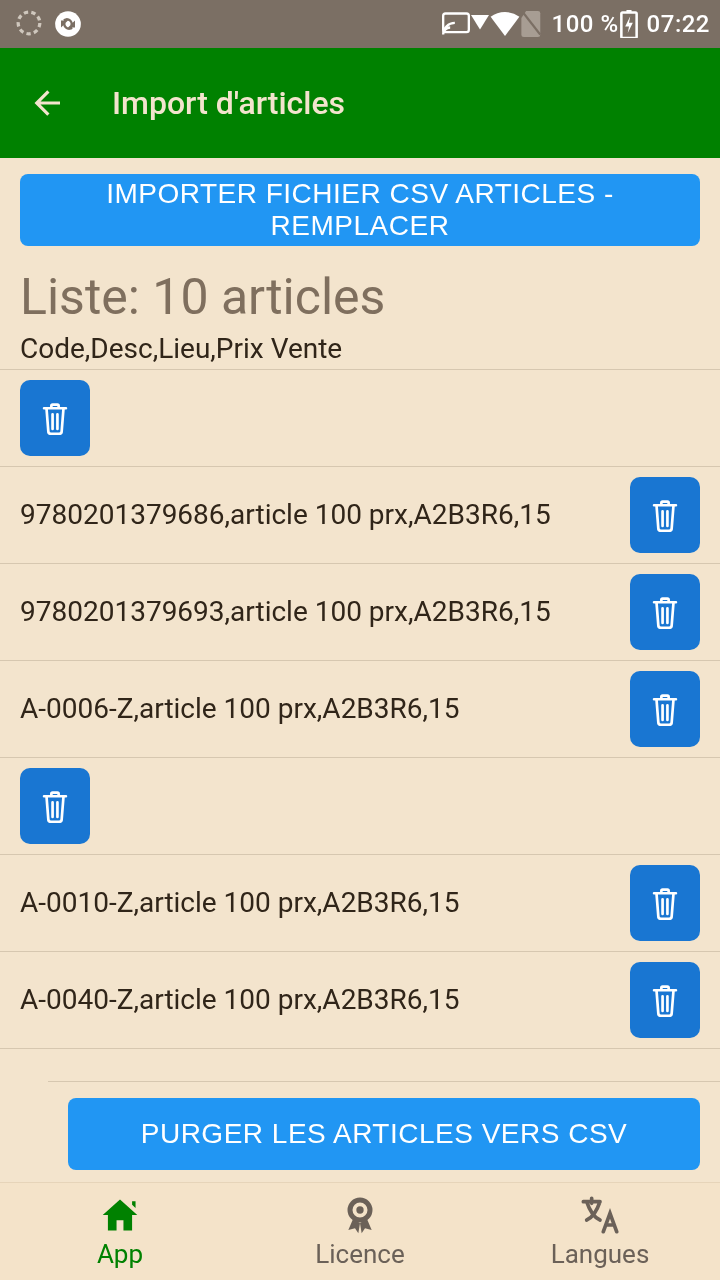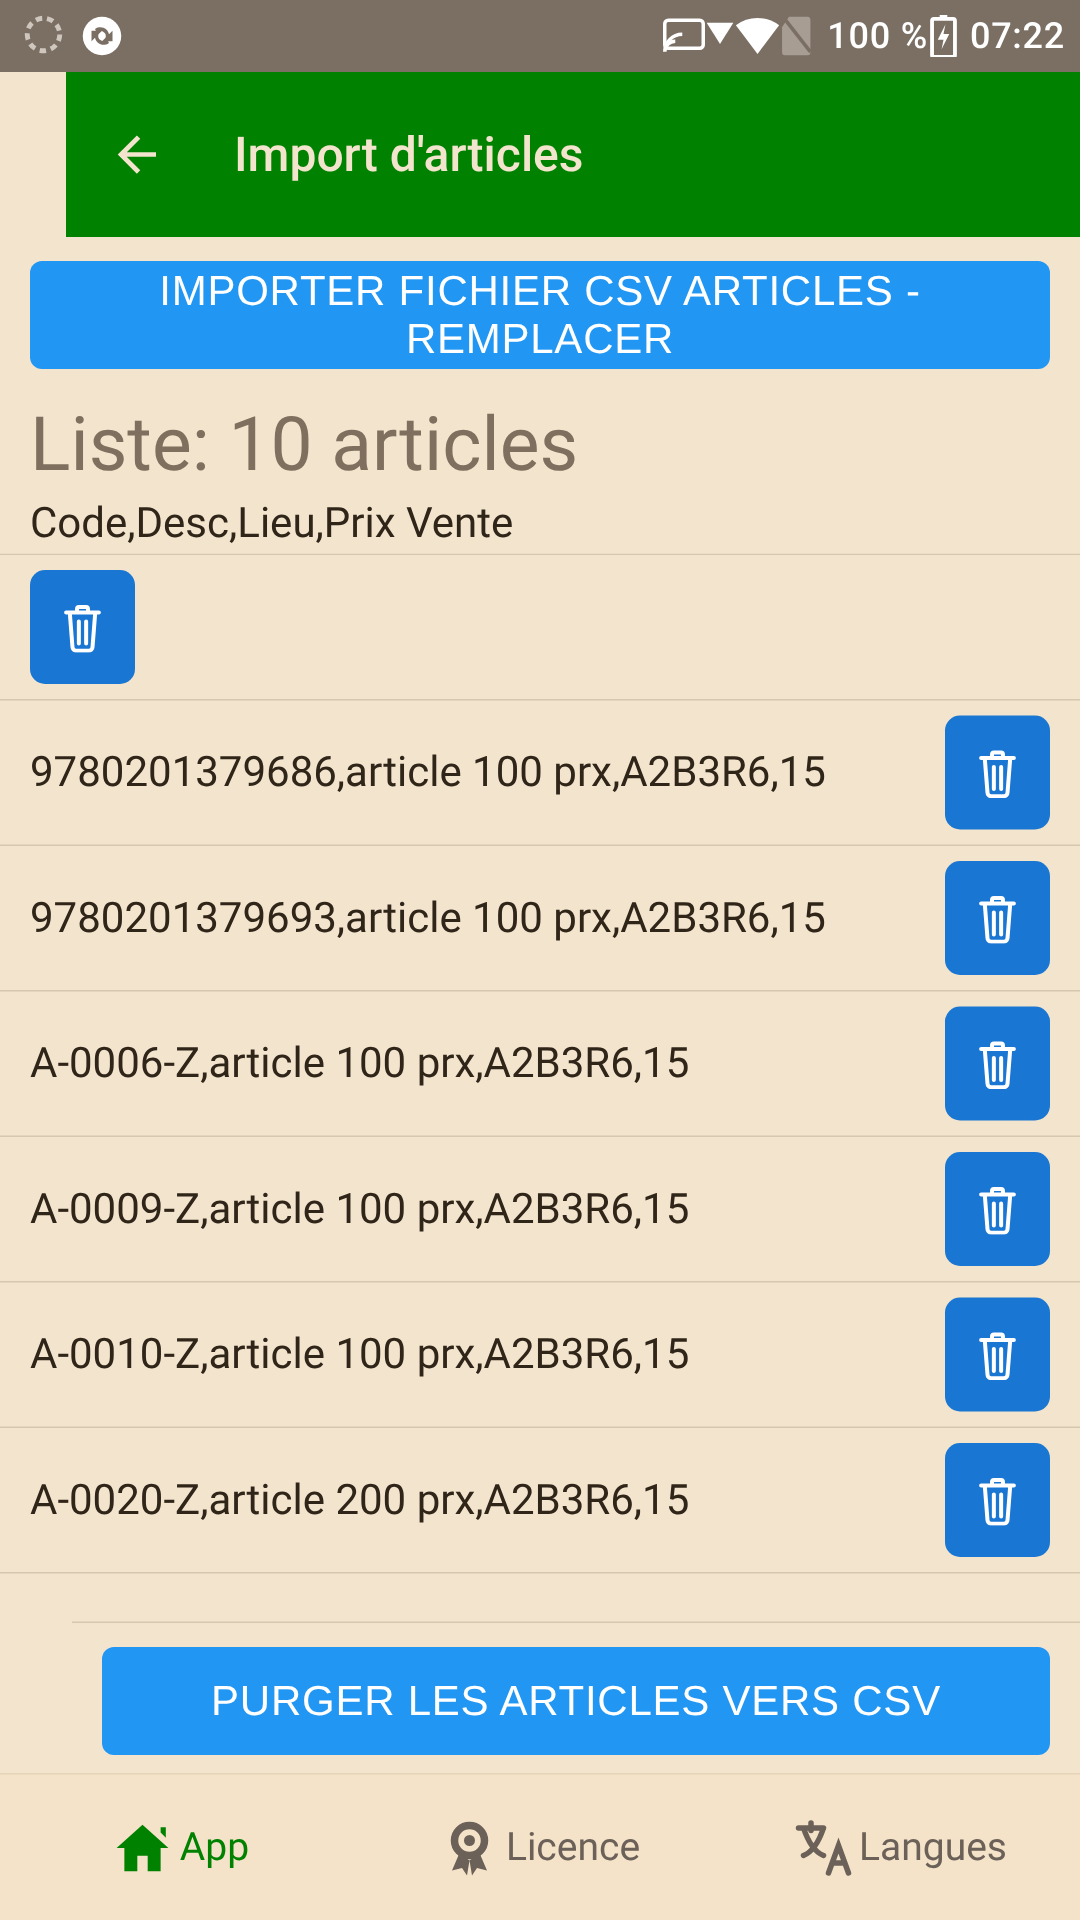--- a/index.html
+++ b/index.html
@@ -7,21 +7,21 @@
 body { background:#f3e4cd; display:flex; flex-direction:column; }
 
 
 .status-bar { background:#7b6f64; height:48px; display:flex; align-items:center; padding:0 10px; color:#fff; font-size:24px; font-weight:500; }
 .status-bar .left-icons { display:flex; gap:12px; margin-left:6px; }
 .status-bar .spacer { flex:1; }
 .status-bar .right-icons { display:flex; align-items:center; gap:1px; }
 .status-bar .sb-text { margin-left:8px; letter-spacing:0.5px; }
 
 
-.app-bar { background:#008100; height:110px; display:flex; align-items:center; padding:0 30px; gap:46px;margin-left:44px; }
+.app-bar { background:#008100; height:110px; display:flex; align-items:center; padding:0 30px; gap:46px; }
 .app-bar .back { color:#f3e4cd; display:flex; align-items:center; }
 .app-bar .title { color:#f3e4cd; font-size:32px; font-weight:500; }
 
 
 .content { flex:1; overflow:hidden; padding:16px 0 0 0; display:flex; flex-direction:column; }
 .pad { padding:0 20px; }
 
 .btn-primary { background:#2196f3; color:#fff; border:none; border-radius:8px; height:72px; font-size:28px; font-weight:500; letter-spacing:0.5px; width:100%; display:flex; align-items:center; justify-content:center; }
 
 .list-title { font-size:50px; color:#7f6f5e; margin-top:22px; padding:0 20px; }
@@ -30,21 +30,21 @@
 .list { flex:1; overflow:hidden; }
 .row { display:flex; align-items:center; border-bottom:1px solid #d6c7b0; padding:10px 20px; }
 .row:first-child { border-top:1px solid #d6c7b0; }
 .row .text { flex:1; font-size:28px; color:#302519; line-height:1.2; }
 .row .del { width:70px; height:76px; background:#1976d2; border:none; border-radius:10px; display:flex; align-items:center; justify-content:center; }
 
 .purge-wrap { padding:16px 20px 12px; border-top:1px solid #d6c7b0;margin-left:48px; }
 
 
 .bottom-nav { background:#f4e3c9; height:98px; display:flex; border-top:1px solid #e6d4b9; }
-.nav-item { flex:1; display:flex; flex-direction:row; align-items:center; justify-content:center; gap:4px; color:#6b6158; font-size:26px; }
+.nav-item { flex:1; display:flex; flex-direction:column; align-items:center; justify-content:center; gap:4px; color:#6b6158; font-size:26px; }
 .nav-item.active { color:#008100; }
 .nav-item .nav-icon { height:40px; display:flex; align-items:center; }
 
 
 svg { display:block; }
 </style>
 </head>
 <body>
 
 <div class="status-bar">
@@ -148,41 +148,40 @@
         <div class="text">A-0006-Z,article 100 prx,A2B3R6,15</div>
         <button class="del">
           <span>
             <svg width="30" height="34" viewBox="0 0 24 28">
               <path d="M3 6 h18 M9 6 v-2 a1 1 0 0 1 1 -1 h4 a1 1 0 0 1 1 1 v2 M5 6 l1.5 19 a2 2 0 0 0 2 2 h7 a2 2 0 0 0 2 -2 L19 6 M10 11 v12 M14 11 v12" fill="none" stroke="#fff" stroke-width="2.2" stroke-linecap="round"></path>
             </svg>
           </span>
         </button>
       </div>
       <div class="row">
-        <div class="text">A-0009-Z,article 100 prx,A2B3R6,15</div>
         <button class="del">
           <span>
             <svg width="30" height="34" viewBox="0 0 24 28">
               <path d="M3 6 h18 M9 6 v-2 a1 1 0 0 1 1 -1 h4 a1 1 0 0 1 1 1 v2 M5 6 l1.5 19 a2 2 0 0 0 2 2 h7 a2 2 0 0 0 2 -2 L19 6 M10 11 v12 M14 11 v12" fill="none" stroke="#fff" stroke-width="2.2" stroke-linecap="round"></path>
             </svg>
           </span>
         </button>
       </div>
       <div class="row">
         <div class="text">A-0010-Z,article 100 prx,A2B3R6,15</div>
         <button class="del">
           <span>
             <svg width="30" height="34" viewBox="0 0 24 28">
               <path d="M3 6 h18 M9 6 v-2 a1 1 0 0 1 1 -1 h4 a1 1 0 0 1 1 1 v2 M5 6 l1.5 19 a2 2 0 0 0 2 2 h7 a2 2 0 0 0 2 -2 L19 6 M10 11 v12 M14 11 v12" fill="none" stroke="#fff" stroke-width="2.2" stroke-linecap="round"></path>
             </svg>
           </span>
         </button>
       </div>
       <div class="row">
-        <div class="text">A-0020-Z,article 200 prx,A2B3R6,15</div>
+        <div class="text">A-0040-Z,article 100 prx,A2B3R6,15</div>
         <button class="del">
           <span>
             <svg width="30" height="34" viewBox="0 0 24 28">
               <path d="M3 6 h18 M9 6 v-2 a1 1 0 0 1 1 -1 h4 a1 1 0 0 1 1 1 v2 M5 6 l1.5 19 a2 2 0 0 0 2 2 h7 a2 2 0 0 0 2 -2 L19 6 M10 11 v12 M14 11 v12" fill="none" stroke="#fff" stroke-width="2.2" stroke-linecap="round"></path>
             </svg>
           </span>
         </button>
       </div>
     </div>
 

